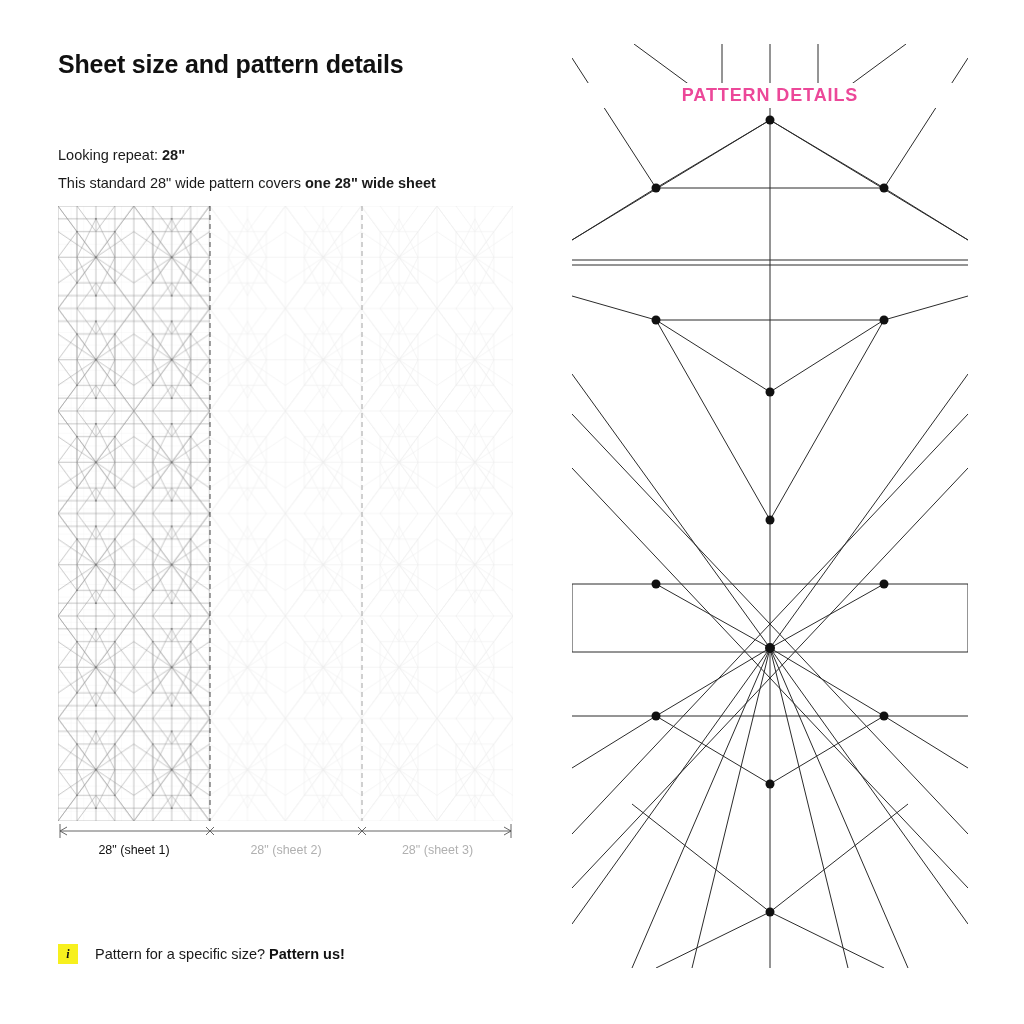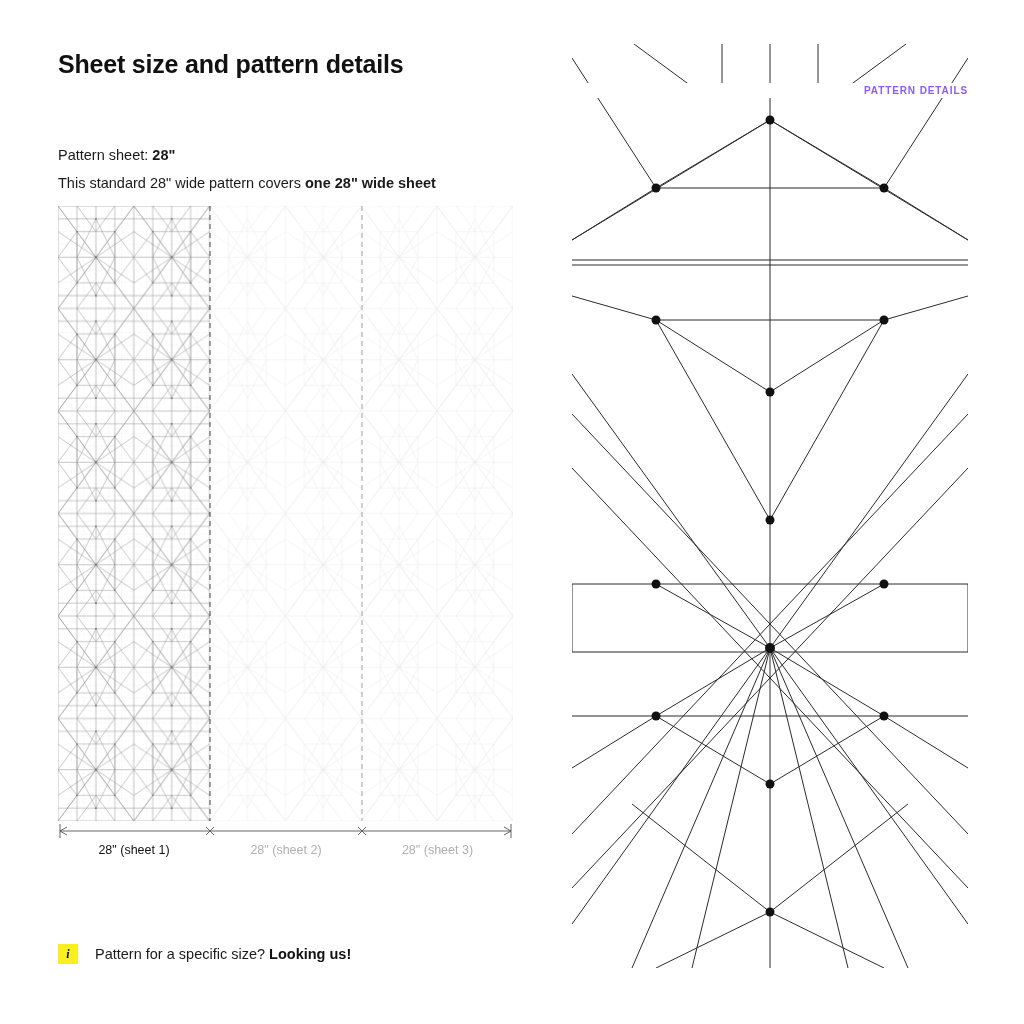--- a/index.html
+++ b/index.html
@@ -133,41 +133,41 @@
     height: 924px;
     overflow: hidden;
   }
   #detail-panel svg { display: block; }
 
   #detail-title {
     position: absolute;
     left: 572px;
     top: 83px;
     width: 396px;
-    text-align: right;
-    font-size: 10px;
+    text-align: center;
+    font-size: 18px;
     font-weight: bold;
     letter-spacing: 0.9px;
-    color: #8b5cf6;
+    color: #ec4899;
     background: #ffffff;
     padding: 2px 0;
     z-index: 5;
   }
 </style>
 </head>
 <body>
 
 <div id="page">
 
   <div id="left-panel">
 
     <div id="page-title">Sheet size and pattern details</div>
 
     <div id="repeat-line">
-      <span>Pattern sheet:</span>
+      <span>Looking repeat:</span>
       <span class="b">28"</span>
     </div>
 
     <div id="coverage-line">
       <span>This standard 28" wide pattern covers </span><span class="b">one 28" wide sheet</span>
     </div>
 
     <div id="sheet-preview">
       <svg width="455" height="615" viewBox="0 0 455 615" xmlns="http://www.w3.org/2000/svg">
         <defs>
@@ -255,21 +255,21 @@
       </svg>
     </div>
 
     <div class="ruler-label" id="ruler-label-1">28" (sheet 1)</div>
     <div class="ruler-label" id="ruler-label-2">28" (sheet 2)</div>
     <div class="ruler-label" id="ruler-label-3">28" (sheet 3)</div>
 
     <div id="footer-note">
       <div id="info-badge">i</div>
       <div id="footer-text">
-        <span>Pattern for a specific size? </span><a id="contact-link" href="#">Looking us!</a>
+        <span>Pattern for a specific size? </span><a id="contact-link" href="#">Pattern us!</a>
       </div>
     </div>
   </div>
 
   <div id="detail-title">PATTERN DETAILS</div>
 
   <div id="detail-panel">
     <svg width="396" height="924" viewBox="0 0 396 924" xmlns="http://www.w3.org/2000/svg">
       <g fill="none" stroke="#2b2b2b" stroke-width="1">
 

